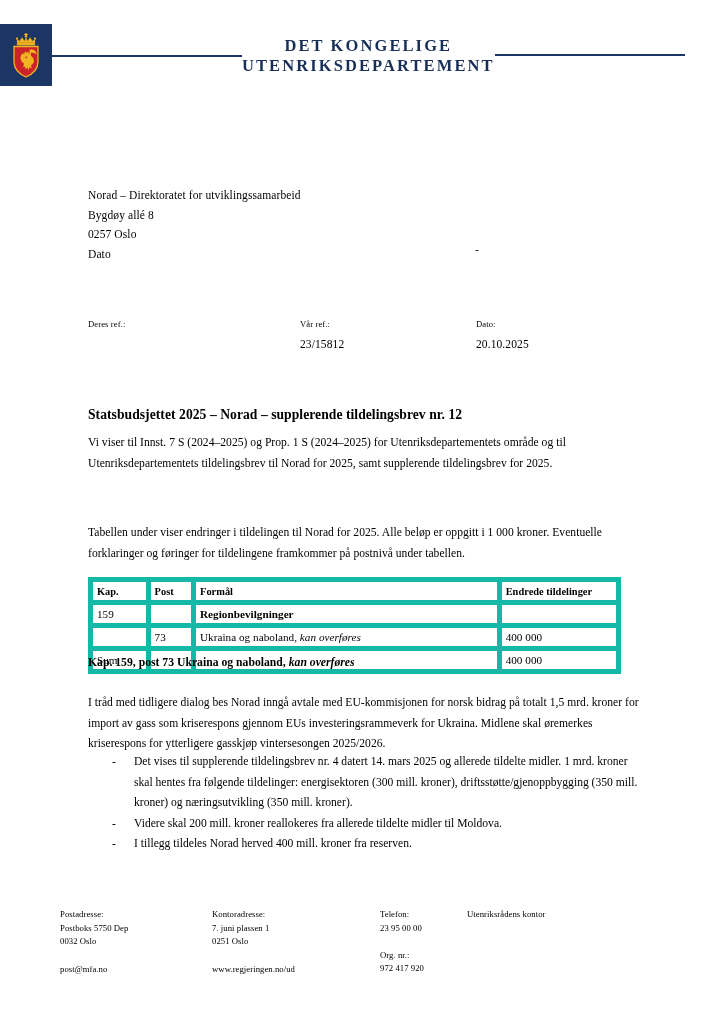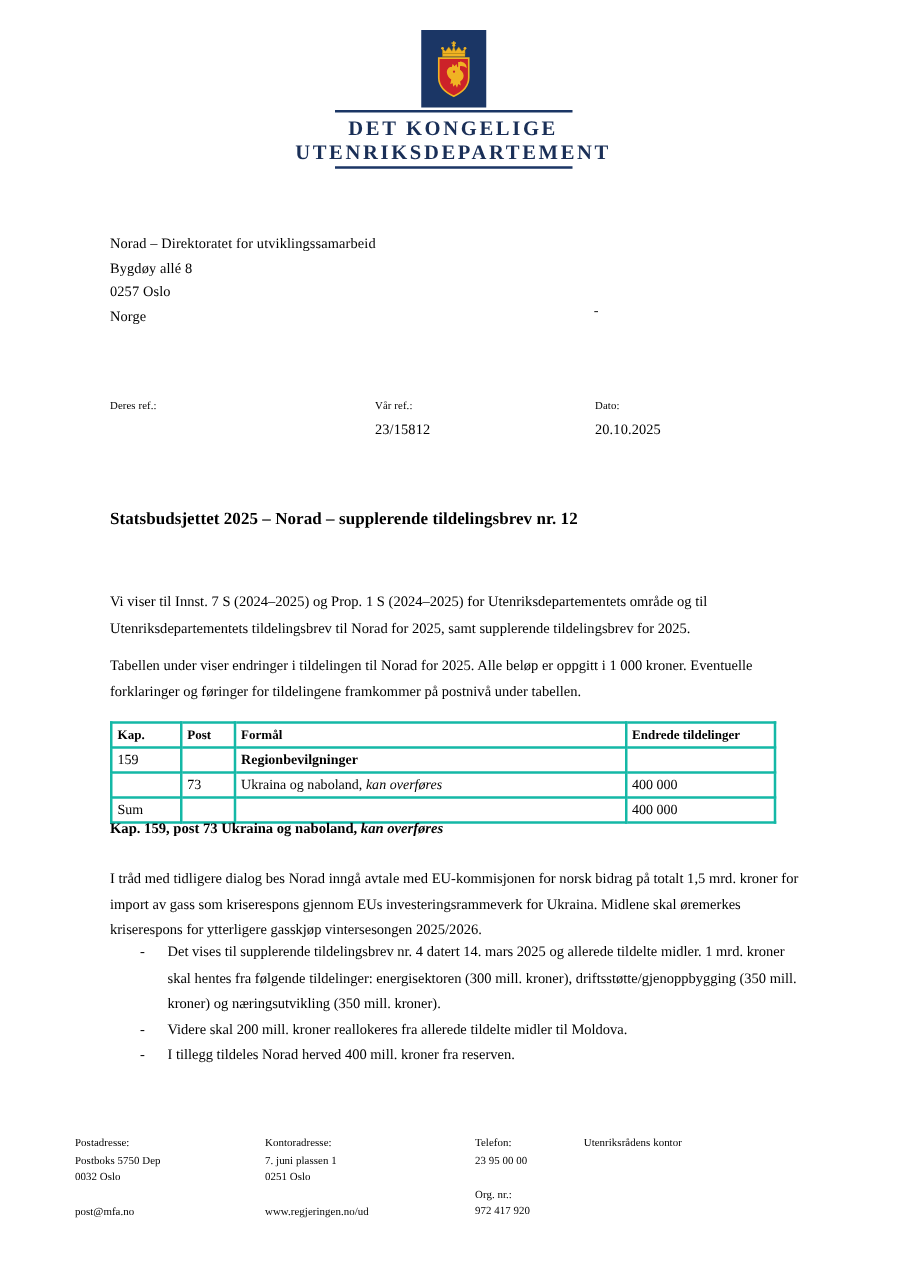--- a/index.html
+++ b/index.html
@@ -22,21 +22,20 @@
     height: 1024px;
   }
 
   
   .logo-block {
     position: absolute;
     left: 0;
     top: 24px;
     width: 725px;
     display: flex;
-    flex-direction: column;
     align-items: center;
   }
   .crest-wrap {
     width: 52px;
     height: 62px;
     background: #1b3665;
     display: flex;
     align-items: center;
     justify-content: center;
   }
@@ -122,21 +121,20 @@
     font-size: 11.6px;
     line-height: 20.6px;
     letter-spacing: 0.02px;
     text-align: left;
   }
   .intro {
     position: absolute;
     left: 88px;
     top: 433px;
     width: 545px;
-    margin-top: 39px;
   }
   .section-heading {
     position: absolute;
     left: 88px;
     top: 500px;
     width: 545px;
     font-size: 12.6px;
     font-weight: bold;
     text-align: center;
     padding-left: 6px;
@@ -152,21 +150,21 @@
   
   .tbl {
     position: absolute;
     left: 88px;
     top: 577px;
     width: 533px;
     border-collapse: collapse;
     font-size: 11.2px;
   }
   .tbl td, .tbl th {
-    border: 2px solid #14b8a6;
+    border: 5px solid #14b8a6;
     padding: 1px 4px;
     height: 16px;
     vertical-align: middle;
     font-weight: normal;
     text-align: left;
     letter-spacing: 0.02px;
   }
   .tbl .hd {
     font-weight: bold;
     font-size: 10.4px;
@@ -270,21 +268,21 @@
       <div class="logo-line1">DET KONGELIGE</div>
       <div class="logo-line2">UTENRIKSDEPARTEMENT</div>
     </div>
     <div class="logo-rule-bottom"></div>
   </div>
 
   <div class="address">
     <div>Norad – Direktoratet for utviklingssamarbeid</div>
     <div>Bygdøy allé 8</div>
     <div>0257 Oslo</div>
-    <div>Norge</div>
+    <div>Dato</div>
   </div>
   <div class="addr-dash">-</div>
 
   <div class="refrow">
     <div class="ref-col c1">
       <div class="ref-label">Deres ref.:</div>
       <div class="ref-value"></div>
     </div>
     <div class="ref-col c2">
       <div class="ref-label">Vår ref.:</div>

